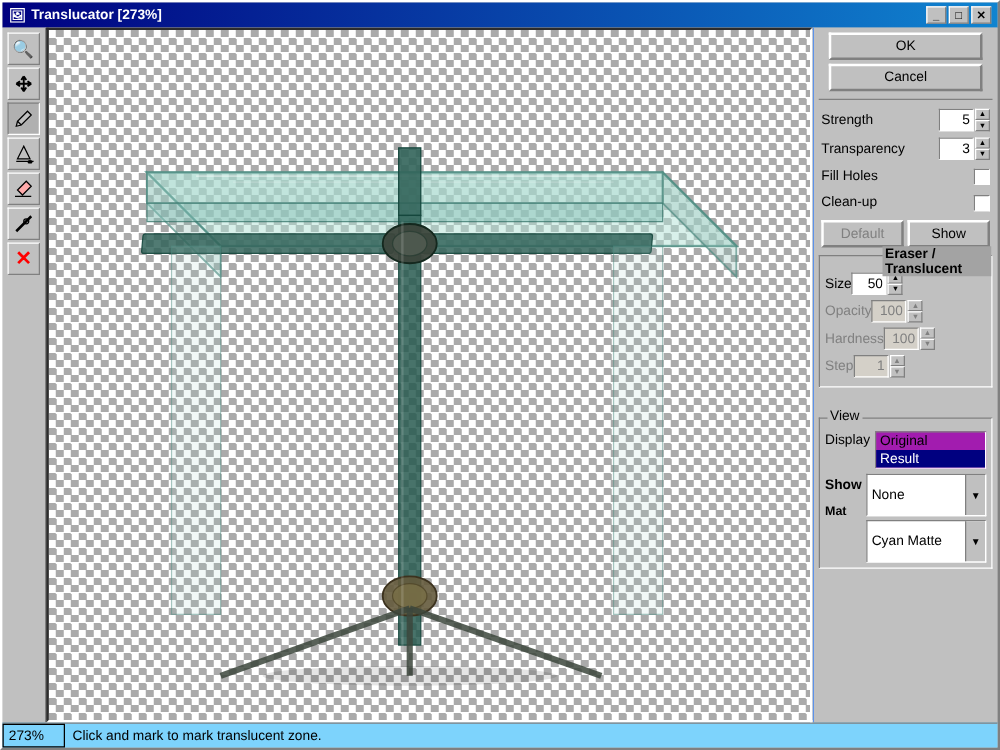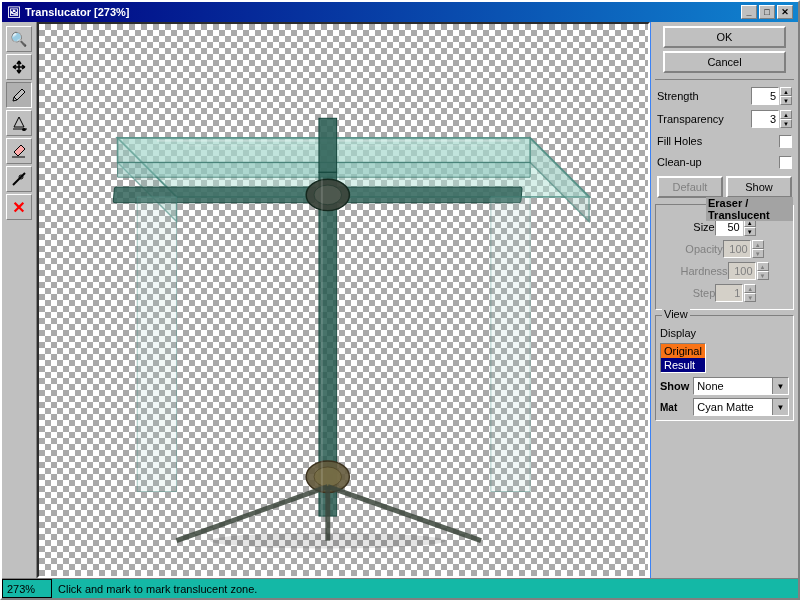--- a/index.html
+++ b/index.html
@@ -227,82 +227,81 @@
       left: 6px;
       background: #a3a3a3;
       padding: 0 2px;
       font-size: 11px;
       font-weight: bold;
       margin-left: 44px;
     }
     .eraser-field-row {
       display: flex;
       align-items: center;
-      justify-content: center;
+      justify-content: flex-start;
       height: 20px;
       margin-bottom: 2px;
     }
     .eraser-label {
       font-size: 11px;
       color: #808080;
     }
     .eraser-label.active {
       color: black;
     }
     .view-group {
       border: 1px solid #808080;
       border-color: #808080 #ffffff #ffffff #808080;
       padding: 4px;
-      margin-top: 1px;
+      margin-top: 20px;
       position: relative;
     }
     .view-group-title {
       position: absolute;
       top: -8px;
       left: 6px;
       background: #c0c0c0;
       padding: 0 2px;
       font-size: 11px;
     }
     .display-row {
       display: flex;
       align-items: flex-start;
       gap: 4px;
       margin-bottom: 4px;
-      flex-direction: column;
     }
     .display-label {
       font-size: 11px;
       padding-top: 1px;
       min-width: 35px;
     }
     .display-list {
       flex: 1;
-      background: #f97316;
+      background: #a21caf;
       border: 1px solid #808080;
       border-color: #808080 #ffffff #ffffff #808080;
       font-size: 11px;
     }
     .display-list-item {
       padding: 1px 3px;
       cursor: pointer;
     }
     .display-list-item.selected {
       background: #000080;
       color: white;
     }
     .show-label {
       font-size: 11px;
       min-width: 25px;
       font-weight: bold;
     }
     .dropdown-ctrl {
       display: flex;
       align-items: center;
-      height: 18px;
+      height: 34px;
       background: white;
       border: 1px solid #808080;
       border-color: #808080 #ffffff #ffffff #808080;
       font-size: 11px;
     }
     .dropdown-text {
       flex: 1;
       padding: 0 3px;
       font-size: 11px;
     }
@@ -312,21 +311,21 @@
       background: #c0c0c0;
       border-left: 1px solid #808080;
       display: flex;
       align-items: center;
       justify-content: center;
       font-size: 8px;
       cursor: pointer;
     }
     .status-bar {
       height: 20px;
-      background: #14b8a6;
+      background: #7dd3fc;
       border-top: 1px solid #808080;
       display: flex;
       align-items: center;
       flex-shrink: 0;
     }
     .status-zoom {
       width: 50px;
       height: 100%;
       border-right: 1px solid #808080;
       border-color: #808080 #ffffff #ffffff #808080;

